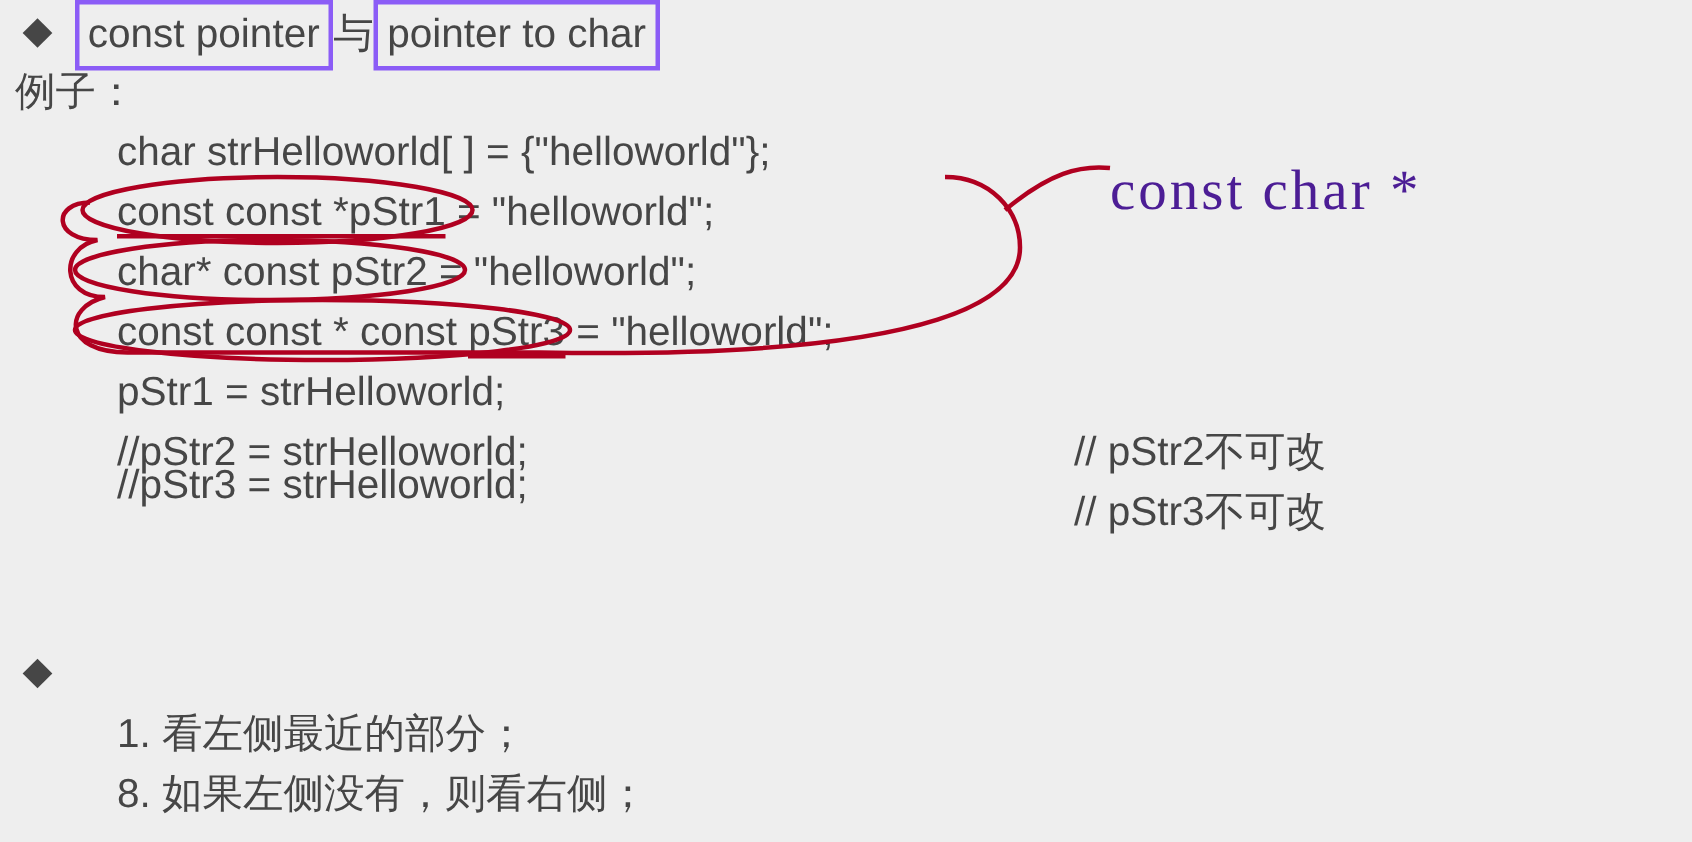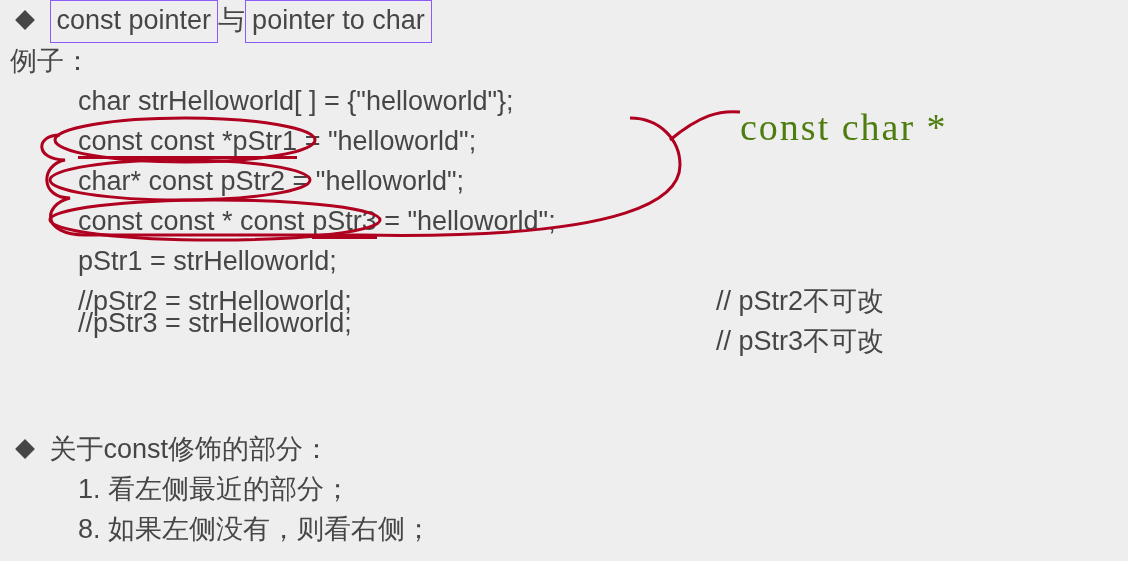--- a/index.html
+++ b/index.html
@@ -8,29 +8,29 @@
     background:#eeeeee;
     font-family:"Microsoft YaHei","Segoe UI",Arial,sans-serif;
     color:#464646;
     font-size:27px;
     line-height:1.45;
     position:relative;
     overflow:hidden;
   }
   .diamond{display:inline-block;transform:rotate(45deg);width:14px;height:14px;background:#464646;margin-right:10px;vertical-align:2px}
   .head-row{position:absolute;left:18px;top:0}
-  .boxed{display:inline-block;border:1px solid #8b5cf6;padding:0 6px 2px 6px}
+  .boxed{display:inline-block;border:3px solid #8b5cf6;padding:0 6px 2px 6px}
   .sub{position:absolute;left:10px;top:42px}
   .code{position:absolute;left:78px;font-family:"Microsoft YaHei","Segoe UI",Arial,sans-serif}
   .ul-red{border-bottom:3px solid #b00020;padding-bottom:0}
   .cmt{position:absolute;left:716px}
   .sec2{position:absolute;left:18px;top:430px}
   .rule{position:absolute;left:78px}
   svg.overlay{position:absolute;left:0;top:0;pointer-events:none}
-  .hand{position:absolute;font-family:cursive;color:#4d7c0f;font-size:38px;letter-spacing:2px}
+  .hand{position:absolute;font-family:cursive;color:#4c1d95;font-size:38px;letter-spacing:2px}
 </style>
 </head>
 <body>
 
 <div class="head-row">
   <span class="diamond"></span>
   <span class="boxed">const pointer</span><span>与</span><span class="boxed">pointer to char</span>
 </div>
 
 <div class="sub">例子：</div>
@@ -44,21 +44,20 @@
   <span>const const * const </span><span class="ul-red">pStr3</span><span> = "helloworld";</span>
 </div>
 <div class="code" style="top:242px">pStr1 = strHelloworld;</div>
 <div class="code" style="top:282px">//pStr2 = strHelloworld;</div>
 <div class="cmt" style="top:282px">// pStr2不可改</div>
 <div class="code" style="top:304px">//pStr3 = strHelloworld;</div>
 <div class="cmt" style="top:322px">// pStr3不可改</div>
 
 <div class="sec2">
   <span class="diamond"></span>
-  <span>关于const修饰的部分：</span>
 </div>
 <div class="rule" style="top:470px">1. 看左侧最近的部分；</div>
 <div class="rule" style="top:510px">8. 如果左侧没有，则看右侧；</div>
 
 <div class="hand" style="left:740px;top:100px">const  char *</div>
 
 <svg class="overlay" width="1128" height="561">
   <g stroke="#b00020" stroke-width="3" fill="none">
 
     <path d="M60 135

